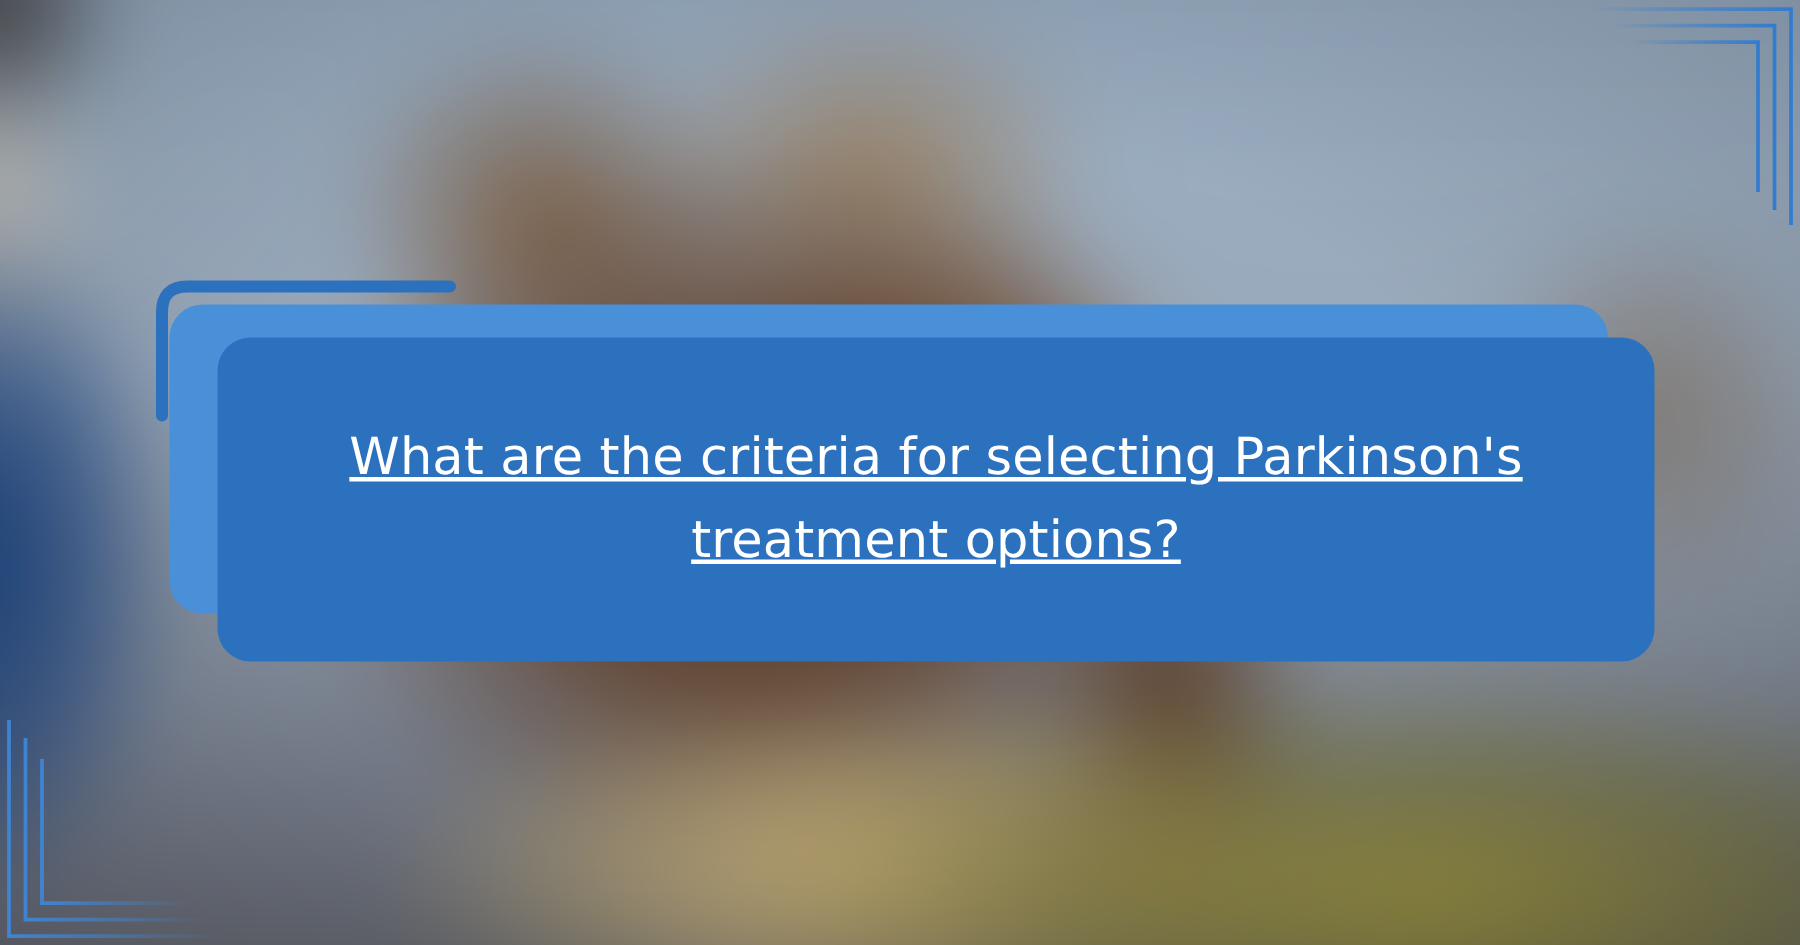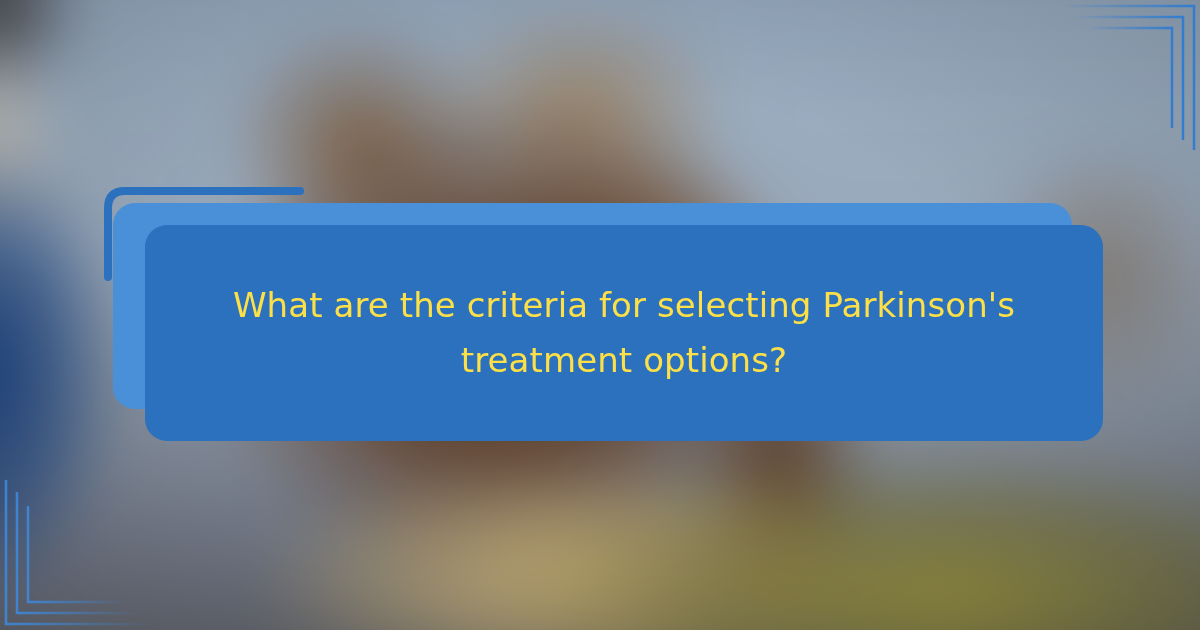--- a/index.html
+++ b/index.html
@@ -96,26 +96,27 @@
     display: flex;
     align-items: center;
     justify-content: center;
   }
   .card-title {
     margin: 0;
     padding: 0 70px;
     width: 100%;
     box-sizing: border-box;
     text-align: center;
-    color: #fde047;
+    color: #ffffff;
     font-size: 34px;
     font-weight: 400;
     line-height: 1.62;
     letter-spacing: 0.1px;
     font-family: "DejaVu Sans", "Liberation Sans", sans-serif;
+    text-decoration: underline;
   }
 </style>
 </head>
 <body>
 
 <div id="stage">
 
   <div class="bg-photo"></div>
   <div class="bg-tint"></div>
 

